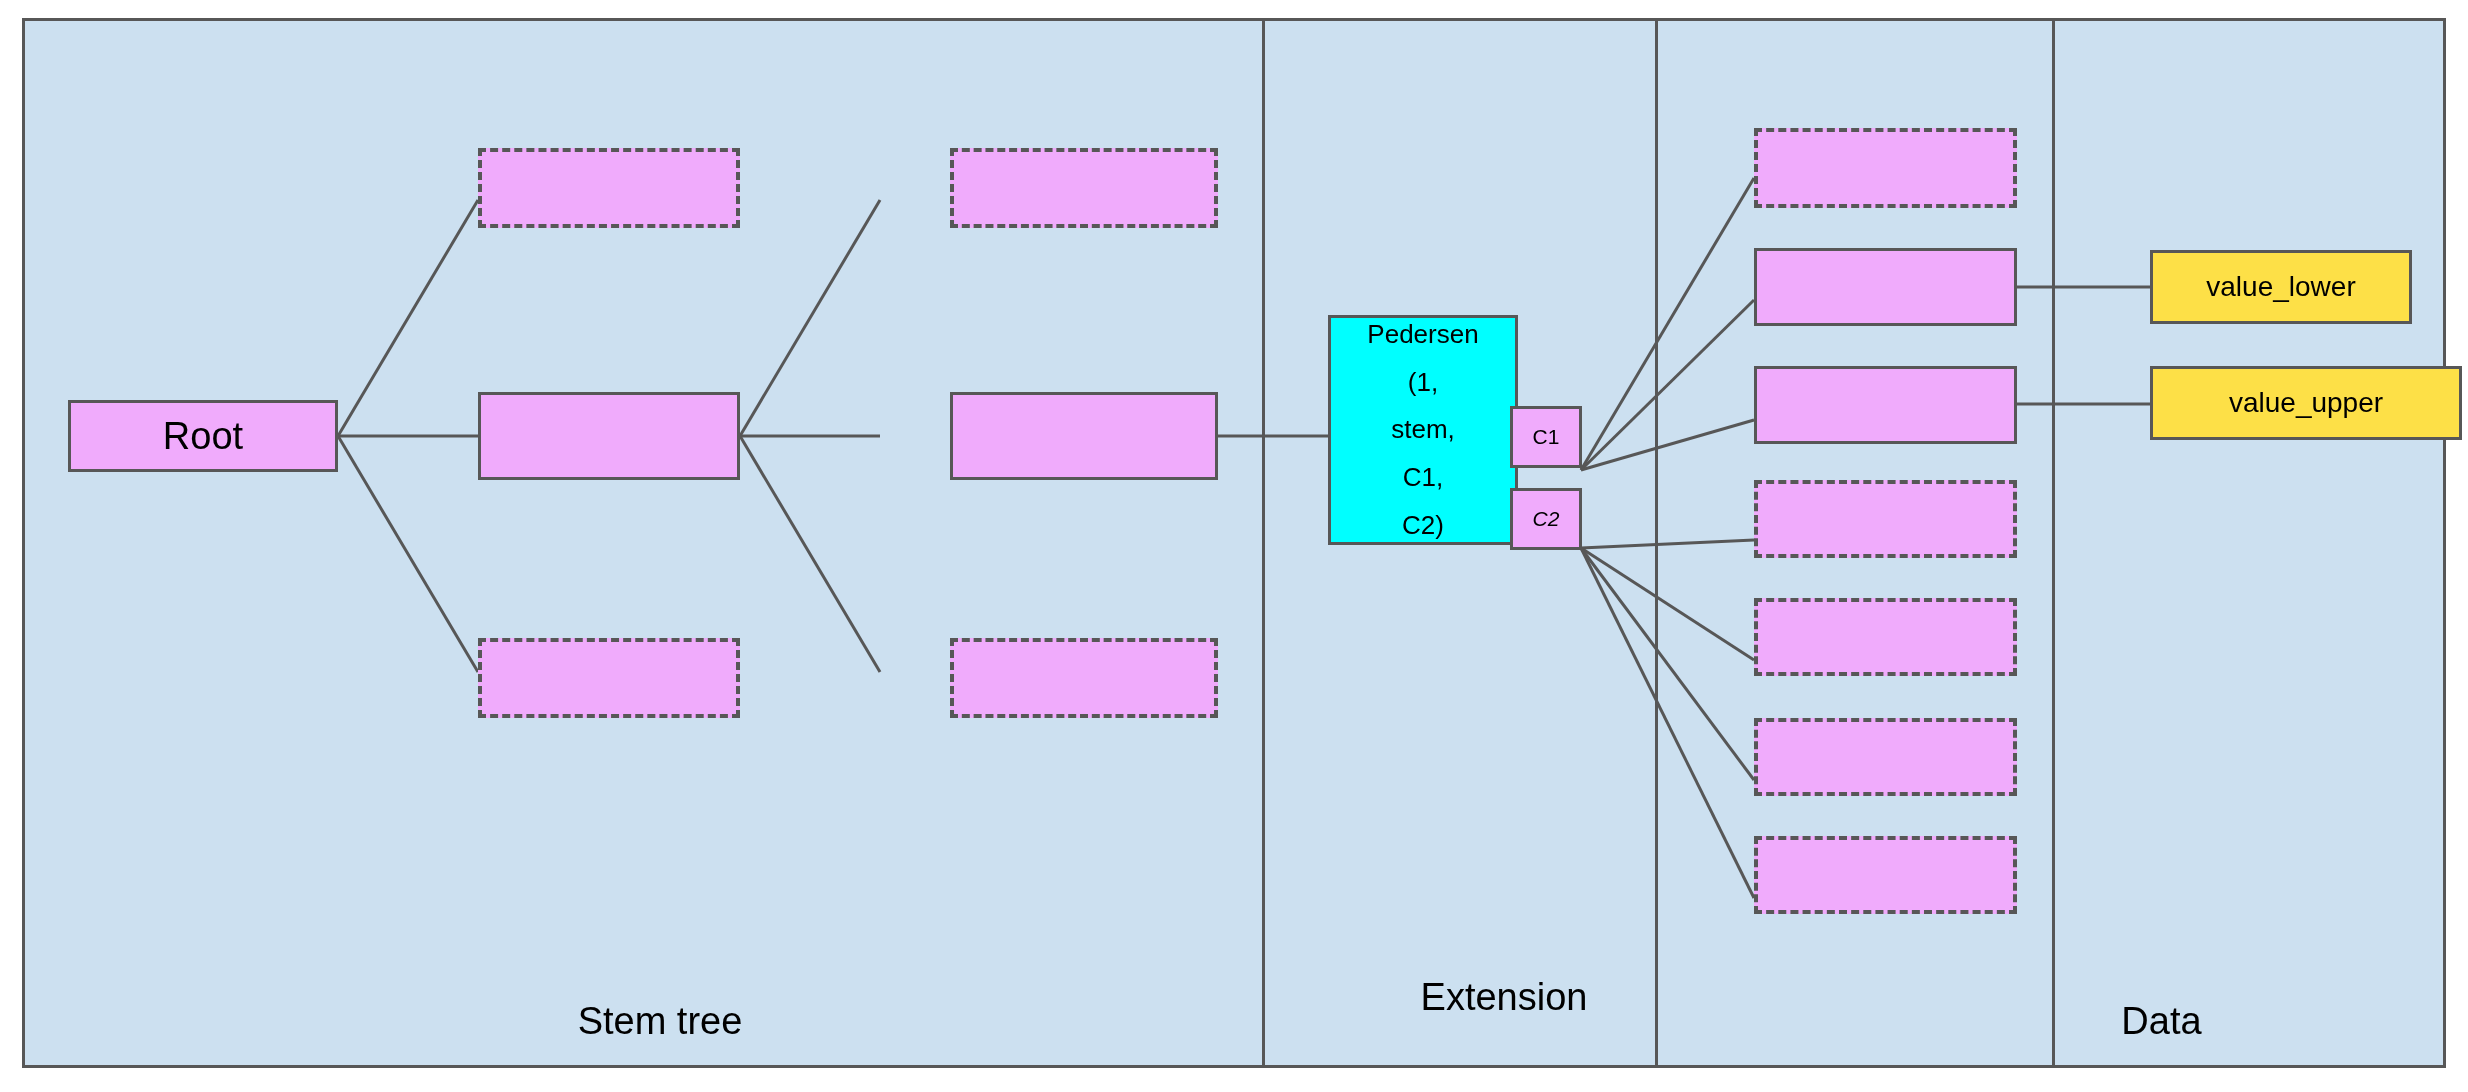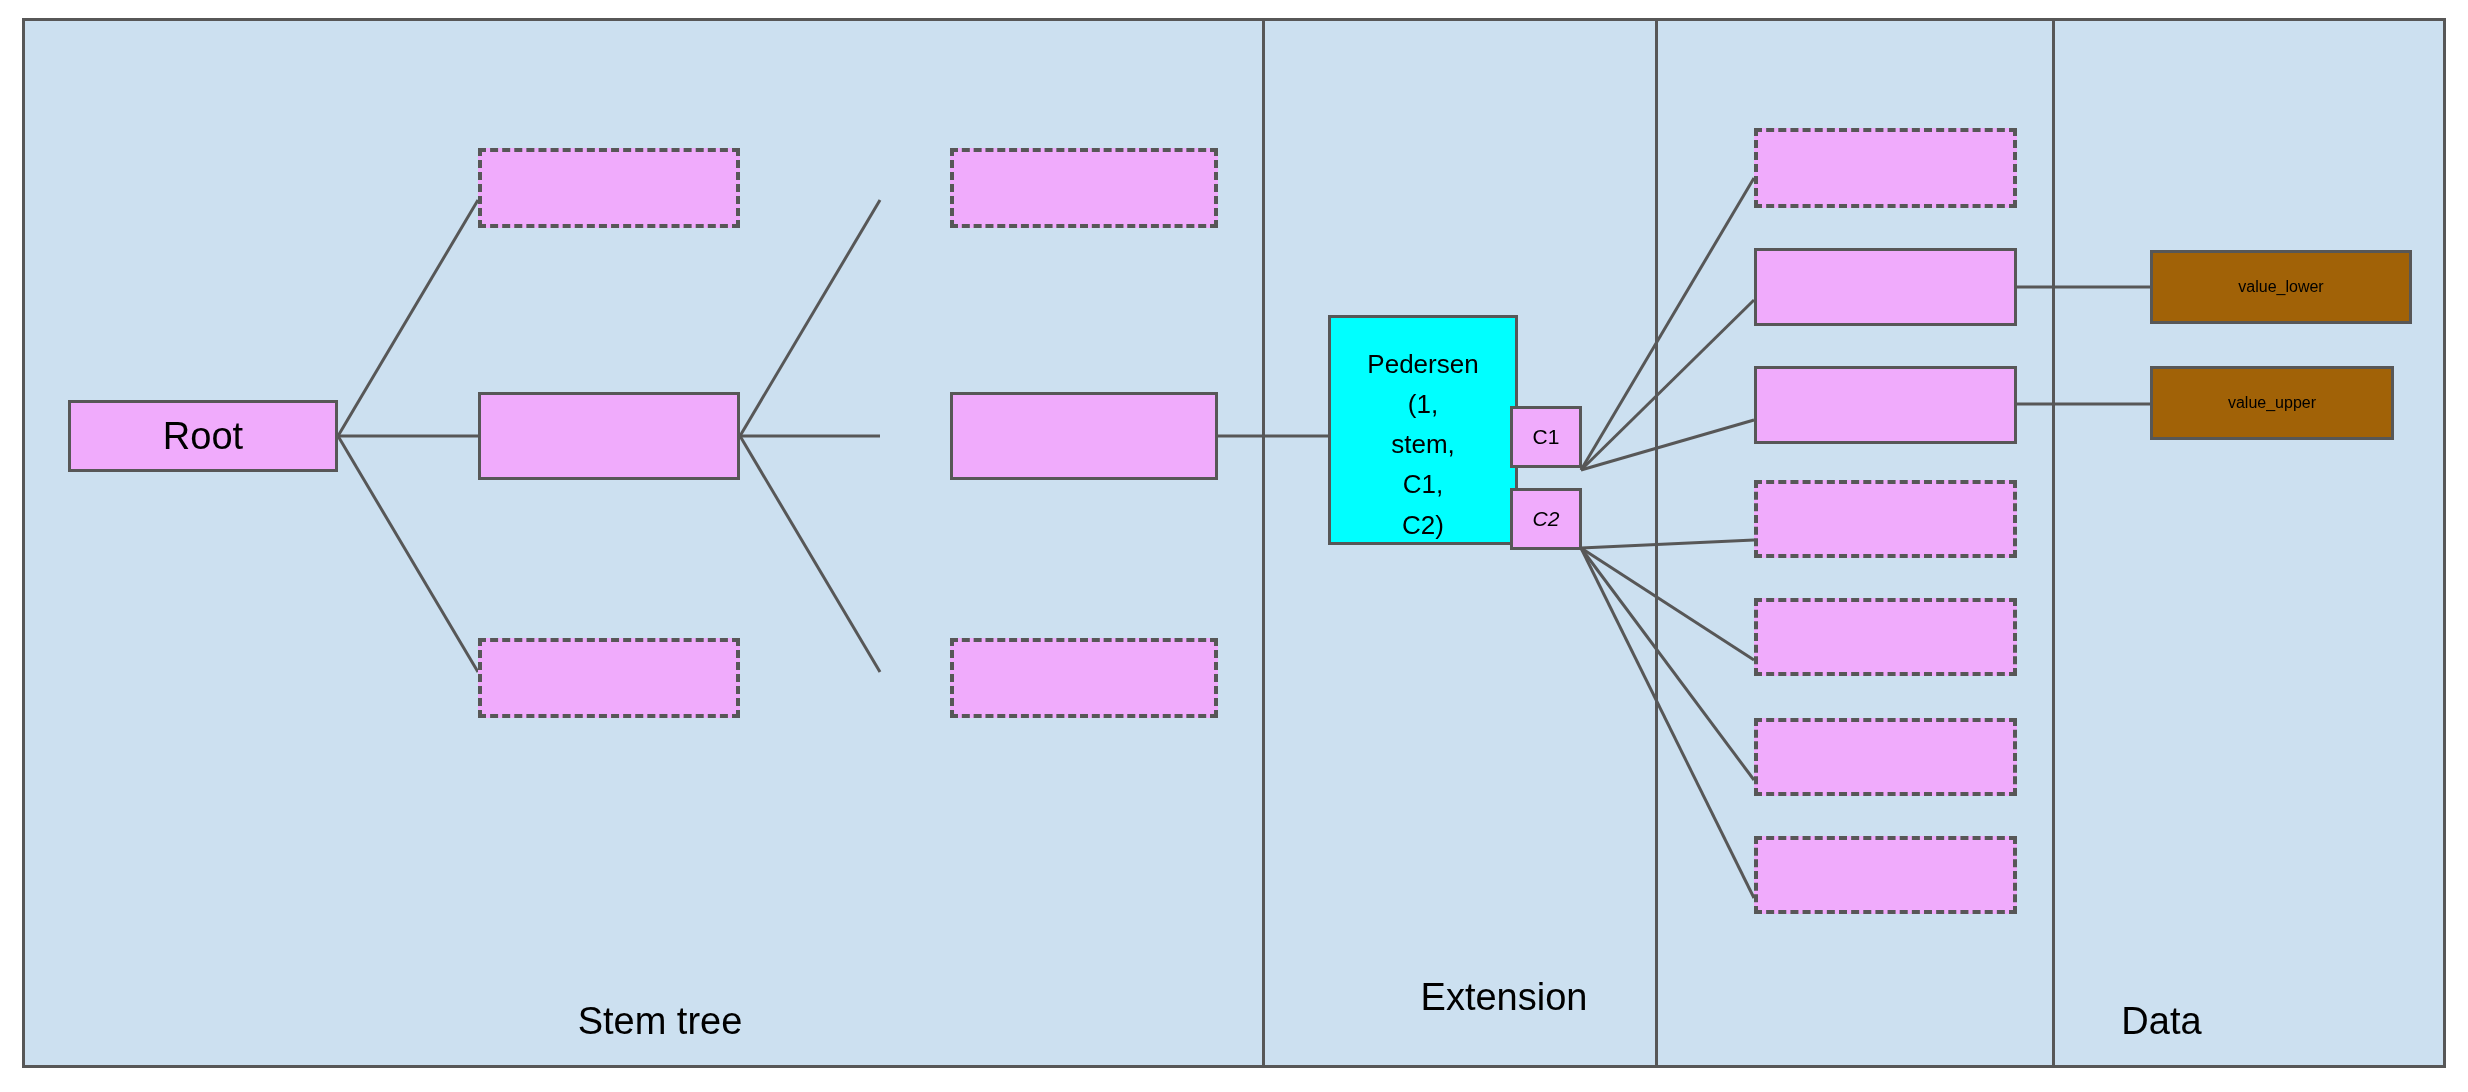--- a/index.html
+++ b/index.html
@@ -74,29 +74,29 @@
     border-width: 4px;
   }
   .node.root {
     font-size: 38px;
   }
   .node.pedersen {
     background: #00ffff;
     font-size: 26px;
     line-height: 1.28;
     flex-direction: column;
-    justify-content: flex-end;
+    justify-content: space-between;
     gap: 7px;
   }
   .node.commit {
     font-size: 21px;
   }
   .node.value {
-    background: #a16207;
-    font-size: 16px;
+    background: #fde047;
+    font-size: 28px;
   }
 </style>
 </head>
 <body>
 
 <div id="stage">
 
   <div class="frame"></div>
 
   <div class="divider" style="left:1262px;"></div>
@@ -165,21 +165,21 @@
   <div class="node dashed" style="left:1754px; top:480px; width:263px; height:78px;"></div>
 
   <div class="node dashed" style="left:1754px; top:598px; width:263px; height:78px;"></div>
 
   <div class="node dashed" style="left:1754px; top:718px; width:263px; height:78px;"></div>
 
   <div class="node dashed" style="left:1754px; top:836px; width:263px; height:78px;"></div>
 
   <div class="node value" style="left:2150px; top:250px; width:262px; height:74px;">value_lower</div>
 
-  <div class="node value" style="left:2150px; top:366px; width:244px; height:74px;">value_upper</div>
+  <div class="node value" style="left:2150px; top:366px; width:312px; height:74px;">value_upper</div>
 
   <div class="caption" style="left:22px;   top:1000px; width:1240px;">Stem tree</div>
 
   <div class="caption" style="left:1265px; top:976px; width:442px;">Extension</div>
 
 
   <div class="caption" style="left:1948px; top:1000px; width:391px;">Data</div>
 
 </div>
 

